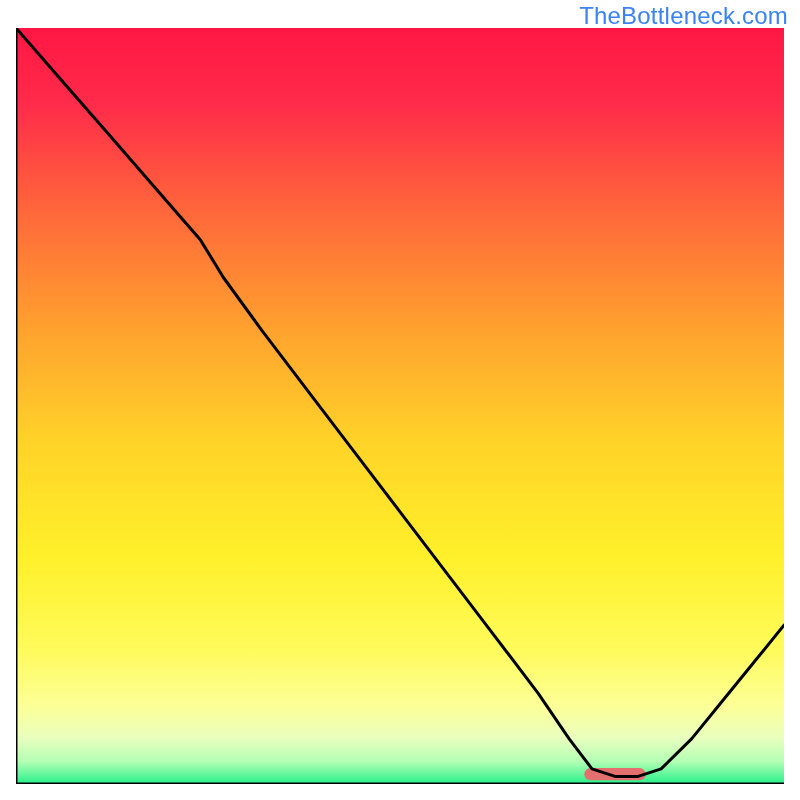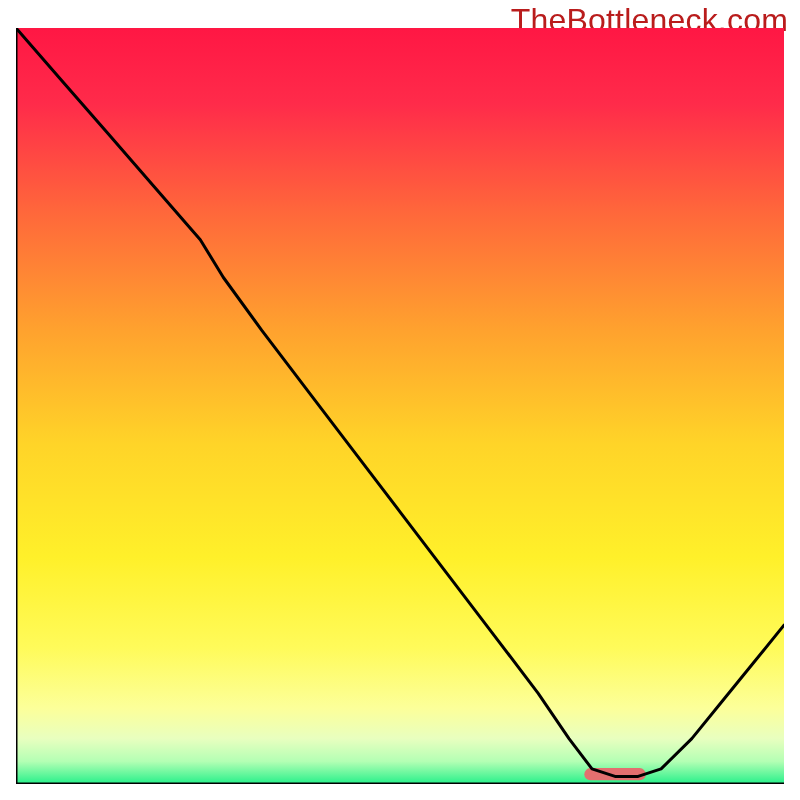--- a/index.html
+++ b/index.html
@@ -7,22 +7,22 @@
     padding: 0;
     width: 800px;
     height: 800px;
     background: #ffffff;
     font-family: Arial, Helvetica, sans-serif;
   }
   .watermark {
     position: absolute;
     top: 2px;
     right: 12px;
-    font-size: 32px;
-    color: #b91c1c;
+    font-size: 24px;
+    color: #3b82f6;
     font-weight: 500;
     letter-spacing: 0.2px;
   }
   .chart-wrap {
     position: absolute;
     top: 28px;
     left: 16px;
     width: 768px;
     height: 756px;
     box-sizing: border-box;

